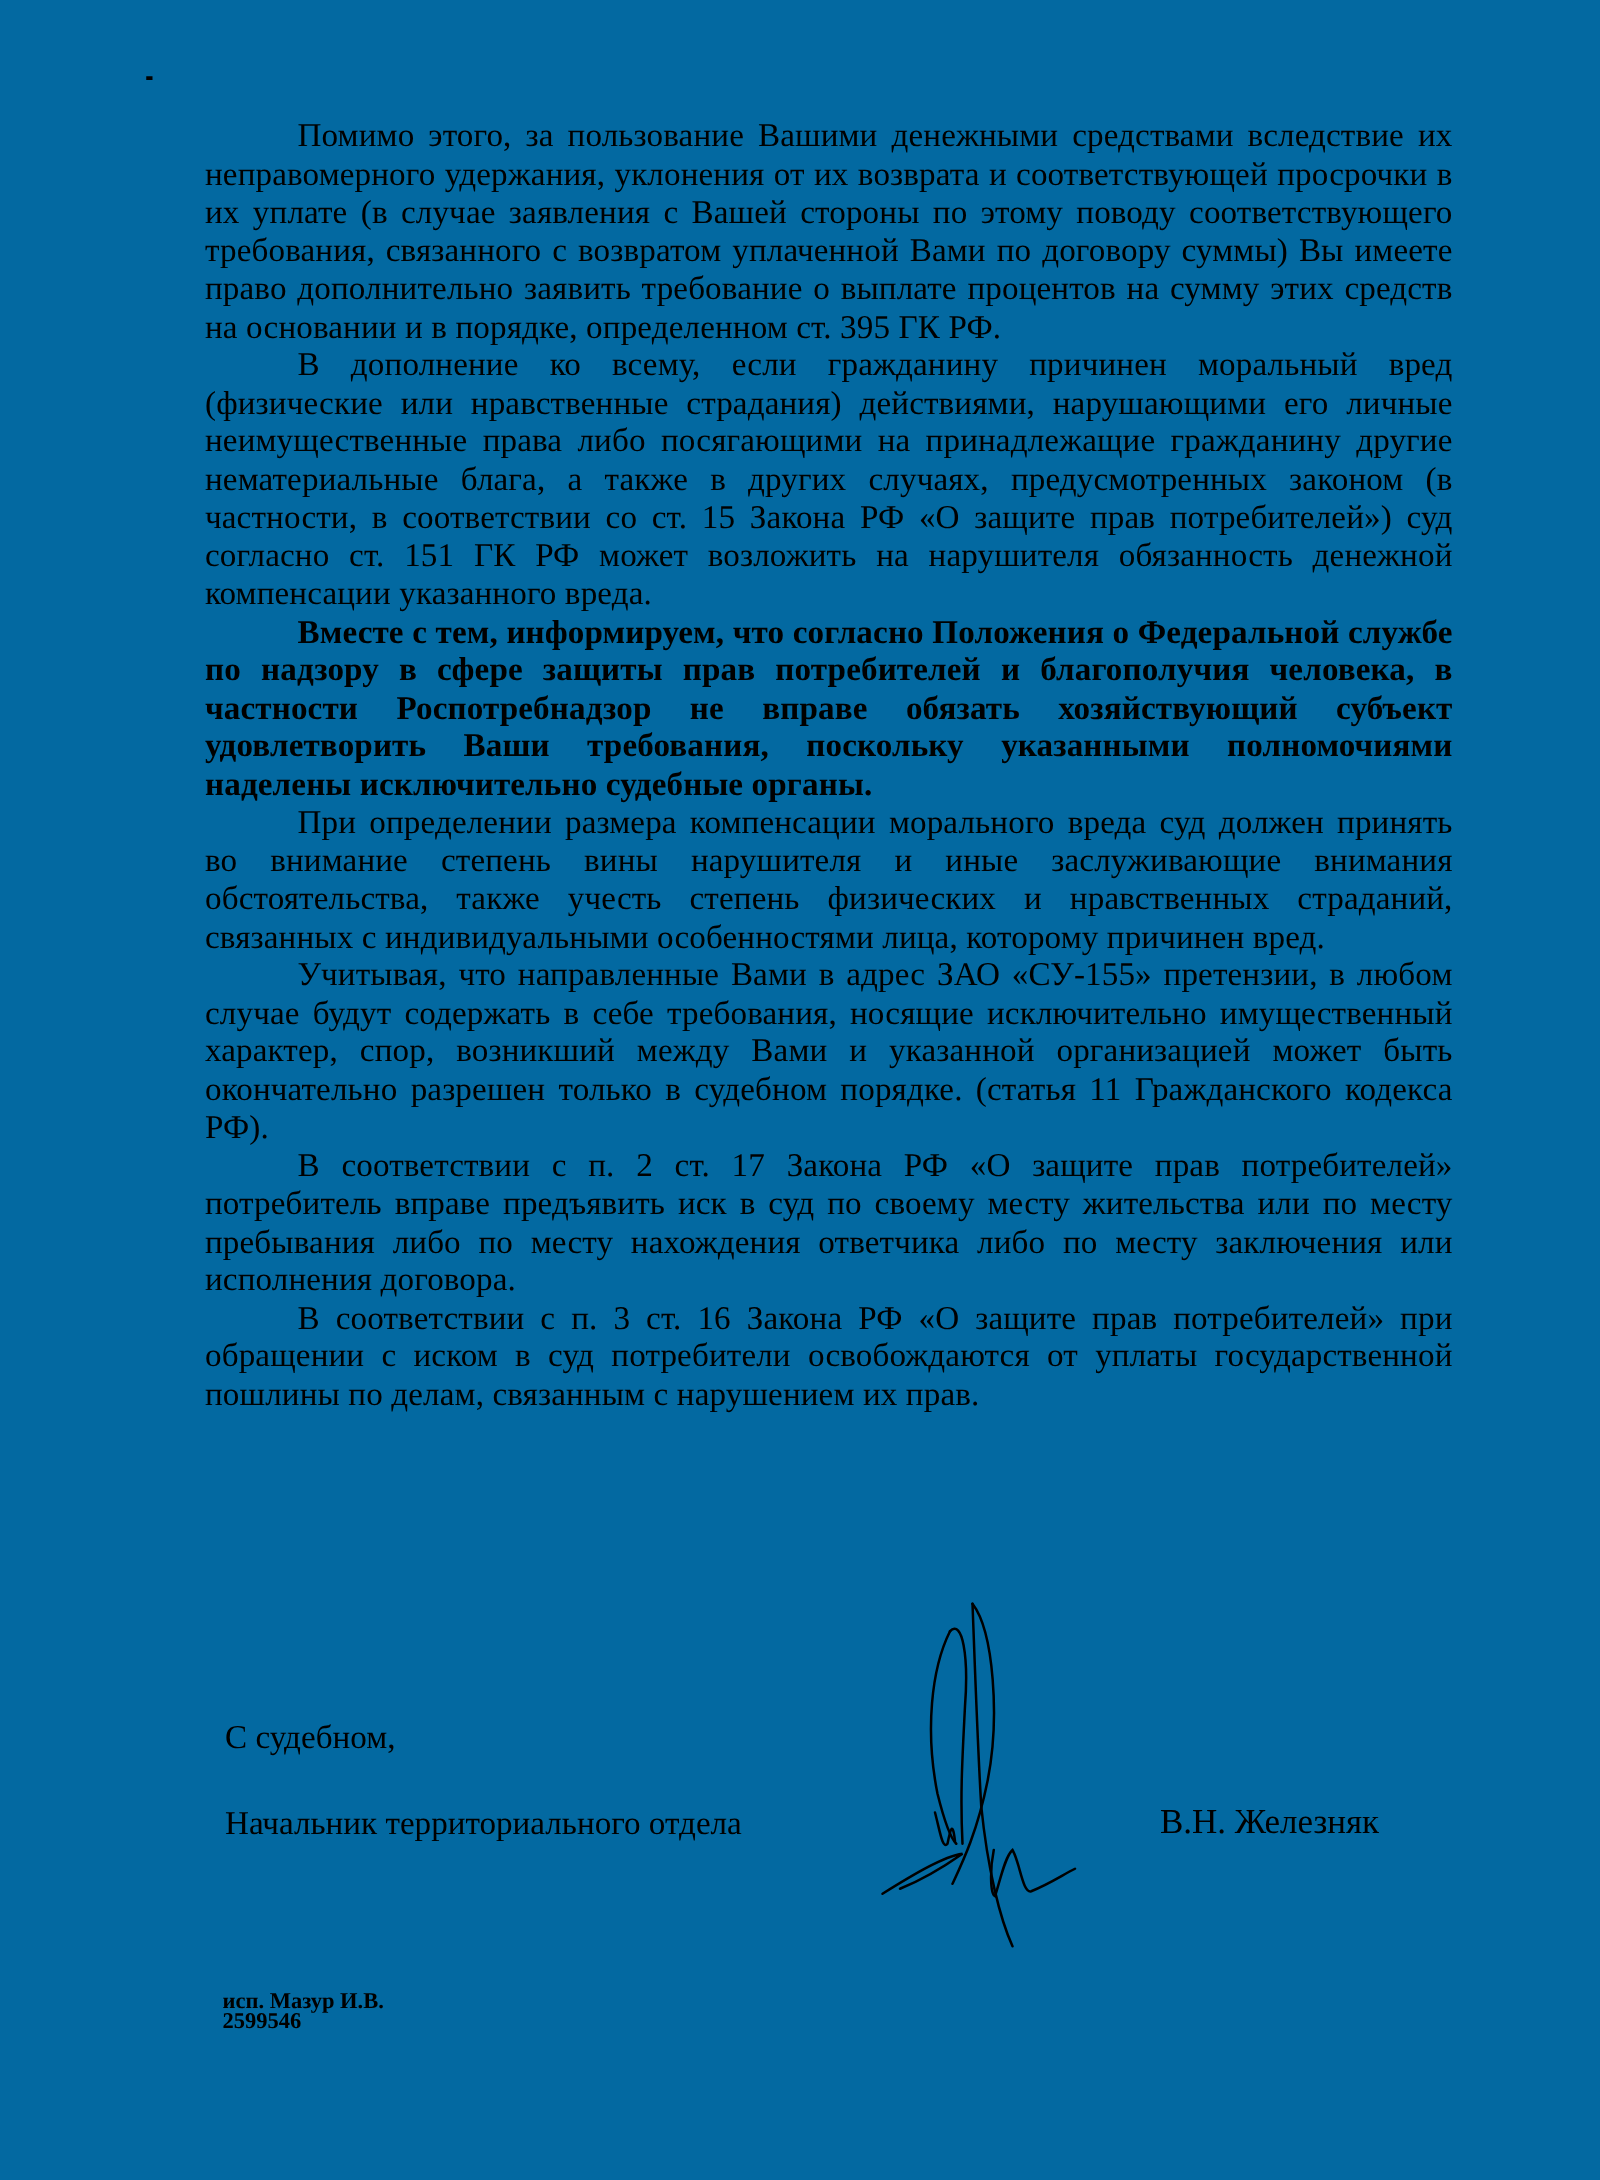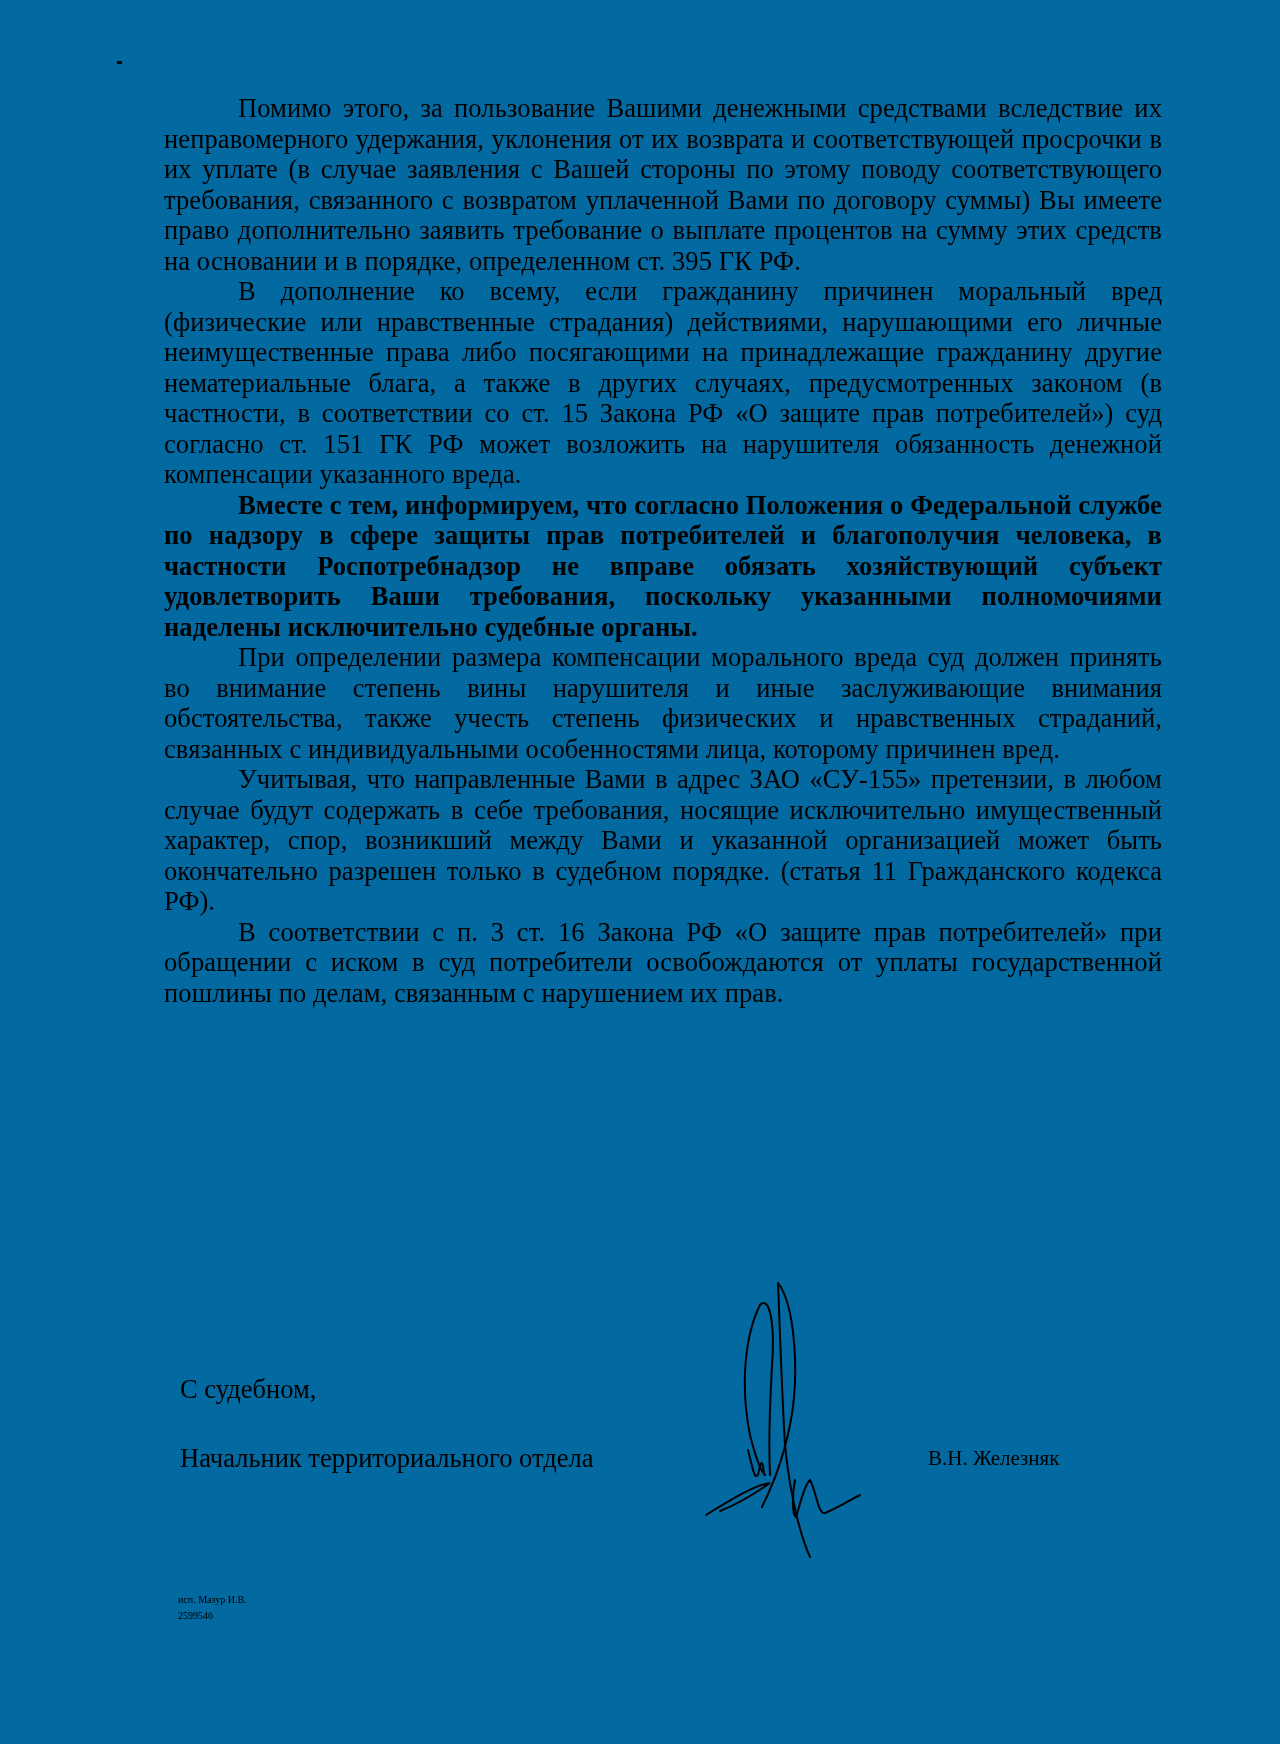--- a/index.html
+++ b/index.html
@@ -13,36 +13,37 @@
     .body-text {
       position: absolute; left: 164px; top: 93px; width: 998px;
       font-size: 26.5px; line-height: 30.5px; text-align: justify;
       letter-spacing: 0.1px;
     }
     .para { margin: 0; text-indent: 74px; }
     .para.bold { font-weight: bold; }
     .closing { position: absolute; left: 180px; font-size: 26.5px; line-height: 30px; }
     .regards { top: 1374px; }
     .position { top: 1443px; }
-    .signer { position: absolute; left: 928px; top: 1443px; font-size: 21px; line-height: 30px; }
+    .signer { position: absolute; left: 928px; top: 1443px; font-size: 28px; line-height: 30px; }
     .signature { position: absolute; left: 700px; top: 1275px; width: 230px; height: 285px; }
-    .footer { position: absolute; left: 178px; top: 1592px; font-size: 10px; line-height: 16px; font-weight: normal; }
+    .footer { position: absolute; left: 178px; top: 1592px; font-size: 18px; line-height: 16px; font-weight: bold; }
   </style>
 </head>
 <body>
 
 <div class="page">
   <div class="speck"></div>
 
   <div class="body-text">
     <p class="para">Помимо этого, за пользование Вашими денежными средствами вследствие их неправомерного удержания, уклонения от их возврата и соответствующей просрочки в их уплате (в случае заявления с Вашей стороны по этому поводу соответствующего требования, связанного с возвратом уплаченной Вами по договору суммы) Вы имеете право дополнительно заявить требование о выплате процентов на сумму этих средств на основании и в порядке, определенном ст. 395 ГК РФ.</p>
     <p class="para">В дополнение ко всему, если гражданину причинен моральный вред (физические или нравственные страдания) действиями, нарушающими его личные неимущественные права либо посягающими на принадлежащие гражданину другие нематериальные блага, а также в других случаях, предусмотренных законом (в частности, в соответствии со ст. 15 Закона РФ «О защите прав потребителей») суд согласно ст. 151 ГК РФ может возложить на нарушителя обязанность денежной компенсации указанного вреда.</p>
     <p class="para bold">Вместе с тем, информируем, что согласно Положения о Федеральной службе по надзору в сфере защиты прав потребителей и благополучия человека, в частности Роспотребнадзор не вправе обязать хозяйствующий субъект удовлетворить Ваши требования, поскольку указанными полномочиями наделены исключительно судебные органы.</p>
     <p class="para">При определении размера компенсации морального вреда суд должен принять во внимание степень вины нарушителя и иные заслуживающие внимания обстоятельства, также учесть степень физических и нравственных страданий, связанных с индивидуальными особенностями лица, которому причинен вред.</p>
     <p class="para">Учитывая, что направленные Вами в адрес ЗАО «СУ-155» претензии, в любом случае будут содержать в себе требования, носящие исключительно имущественный характер, спор, возникший между Вами и указанной организацией может быть окончательно разрешен только в судебном порядке. (статья 11 Гражданского кодекса РФ).</p>
+    <p class="para">В соответствии с п. 2 ст. 17 Закона РФ «О защите прав потребителей» потребитель вправе предъявить иск в суд по своему месту жительства или по месту пребывания либо по месту нахождения ответчика либо по месту заключения или исполнения договора.</p>
     <p class="para">В соответствии с п. 3 ст. 16 Закона РФ «О защите прав потребителей» при обращении с иском в суд потребители освобождаются от уплаты государственной пошлины по делам, связанным с нарушением их прав.</p>
   </div>
 
   <div class="closing regards">С судебном,</div>
   <div class="closing position">Начальник территориального отдела</div>
 
   <svg class="signature" viewBox="0 0 230 285" fill="none" stroke="#000" stroke-width="2" stroke-linecap="round">
     <path d="M60 30 C45 60, 40 110, 50 160 C55 180, 60 195, 65 200"></path>
     <path d="M60 30 C70 20, 75 50, 72 90 C70 130, 68 160, 70 200"></path>
     <path d="M78 8 C80 60, 82 120, 85 170 C90 220, 100 260, 110 282"></path>

